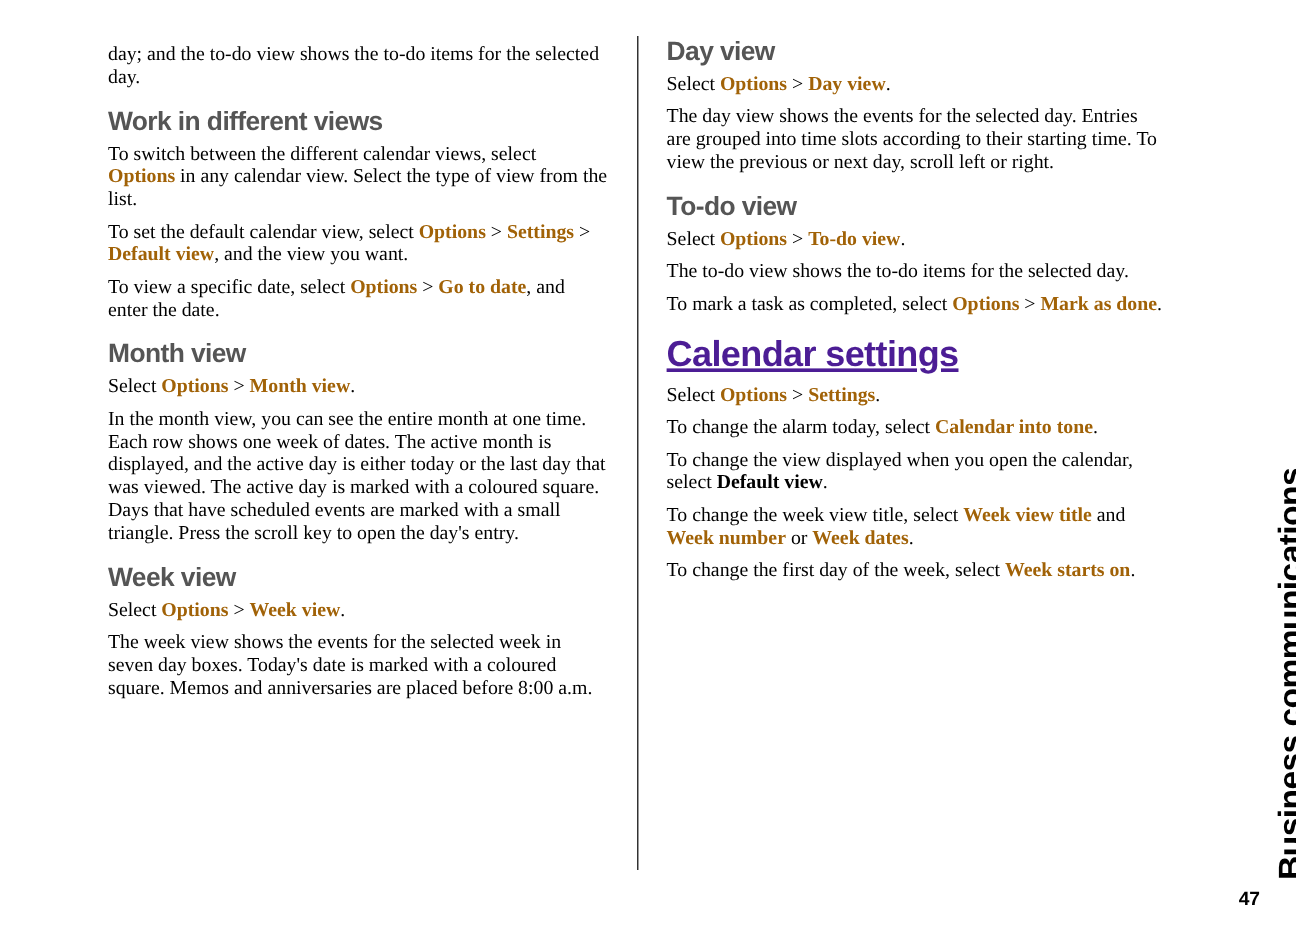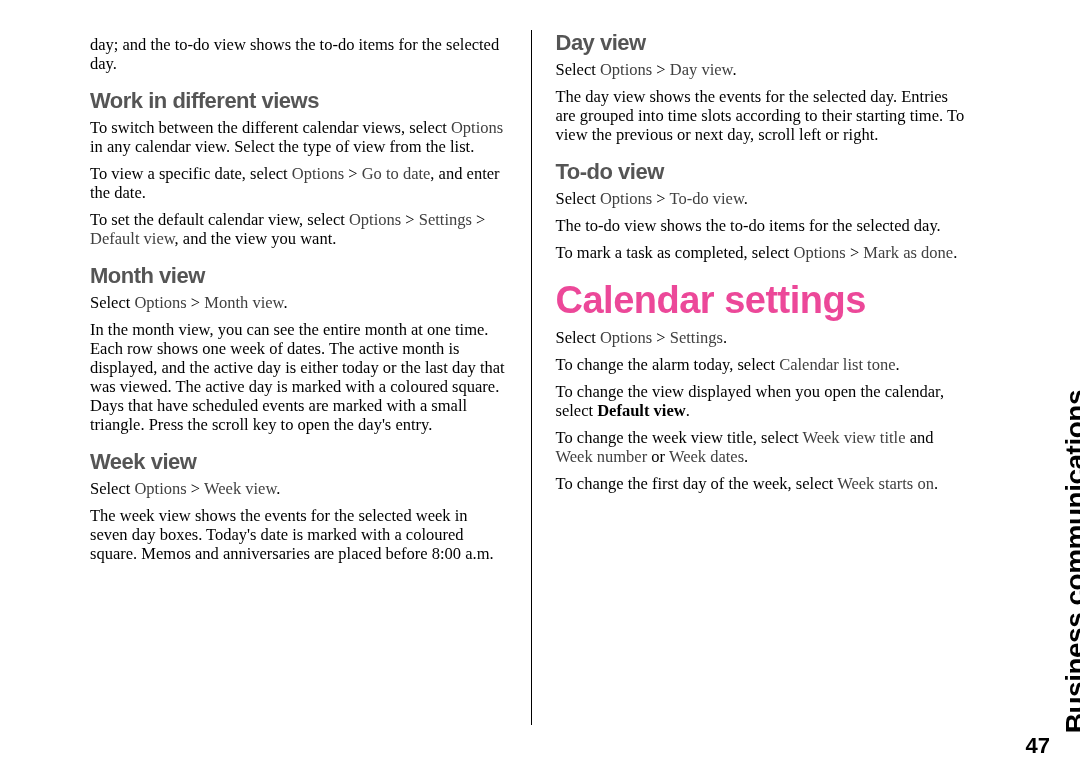--- a/index.html
+++ b/index.html
@@ -24,76 +24,77 @@
     line-height: 1.15;
   }
   .divider {
     width: 1px;
     background: #000;
     margin: 0 4px;
   }
   .h1 {
     font-family: Tahoma, Arial, sans-serif;
     font-weight: bold;
-    color: #ec4899;
-    font-size: 38px;
+    color: #4c1d95;
+    font-size: 30px;
     margin: 16px 0 2px 0;
     letter-spacing: -0.5px;
+    text-decoration: underline;
   }
   .h2 {
     font-family: Tahoma, Arial, sans-serif;
     font-weight: bold;
     color: #555;
     font-size: 22px;
     margin: 14px 0 2px 0;
     letter-spacing: -0.5px;
   }
   p {
     margin: 6px 0 8px 0;
   }
   .b { font-weight: bold; }
-  .blue { color: #404040; font-weight: normal; }
+  .blue { color: #a16207; font-weight: bold; }
   .sidelabel {
     position: absolute;
     right: 20px;
     top: 390px;
     transform: rotate(-90deg);
     transform-origin: right top;
     font-family: Tahoma, Arial, sans-serif;
     font-weight: bold;
     font-size: 28px;
     white-space: nowrap;
     letter-spacing: -0.5px;
   }
   .pagenum {
     position: absolute;
     right: 30px;
     bottom: 20px;
     font-family: Tahoma, Arial, sans-serif;
     font-weight: bold;
-    font-size: 22px;
+    font-size: 16px;
   }
 </style>
 </head>
 <body>
 
 <div class="page">
 
   <div class="col">
     <p>day; and the to-do view shows the to-do items for the selected day.</p>
 
     <div class="h2">Work in different views</div>
     <p>
       <span>To switch between the different calendar views, select </span><span class="blue">Options</span><span> in any calendar view. Select the type of view from the list.</span>
     </p>
     <p>
-      <span>To view a specific date, select </span><span class="blue">Options</span><span> &gt; </span><span class="blue">Go to date</span><span>, and enter the date.</span>
+      <span>To set the default calendar view, select </span><span class="blue">Options</span><span> &gt; </span><span class="blue">Settings</span><span> &gt; </span><span class="blue">Default view</span><span>, and the view you want.</span>
     </p>
     <p>
-      <span>To set the default calendar view, select </span><span class="blue">Options</span><span> &gt; </span><span class="blue">Settings</span><span> &gt; </span><span class="blue">Default view</span><span>, and the view you want.</span>
+      <span>To view a specific date, select </span><span class="blue">Options</span><span> &gt; </span><span class="blue">Go to date</span><span>, and enter the date.</span>
     </p>
 
     <div class="h2">Month view</div>
     <p>
       <span>Select </span><span class="blue">Options</span><span> &gt; </span><span class="blue">Month view</span><span>.</span>
     </p>
     <p>In the month view, you can see the entire month at one time. Each row shows one week of dates. The active month is displayed, and the active day is either today or the last day that was viewed. The active day is marked with a coloured square. Days that have scheduled events are marked with a small triangle. Press the scroll key to open the day's entry.</p>
 
     <div class="h2">Week view</div>
     <p>
@@ -118,21 +119,21 @@
     <p>The to-do view shows the to-do items for the selected day.</p>
     <p>
       <span>To mark a task as completed, select </span><span class="blue">Options</span><span> &gt; </span><span class="blue">Mark as done</span><span>.</span>
     </p>
 
     <div class="h1">Calendar settings</div>
     <p>
       <span>Select </span><span class="blue">Options</span><span> &gt; </span><span class="blue">Settings</span><span>.</span>
     </p>
     <p>
-      <span>To change the alarm today, select </span><span class="blue">Calendar list tone</span><span>.</span>
+      <span>To change the alarm today, select </span><span class="blue">Calendar into tone</span><span>.</span>
     </p>
     <p>
       <span>To change the view displayed when you open the calendar, select </span><span class="b">Default view</span><span>.</span>
     </p>
     <p>
       <span>To change the week view title, select </span><span class="blue">Week view title</span><span> and </span><span class="blue">Week number</span><span> or </span><span class="blue">Week dates</span><span>.</span>
     </p>
     <p>
       <span>To change the first day of the week, select </span><span class="blue">Week starts on</span><span>.</span>
     </p>

